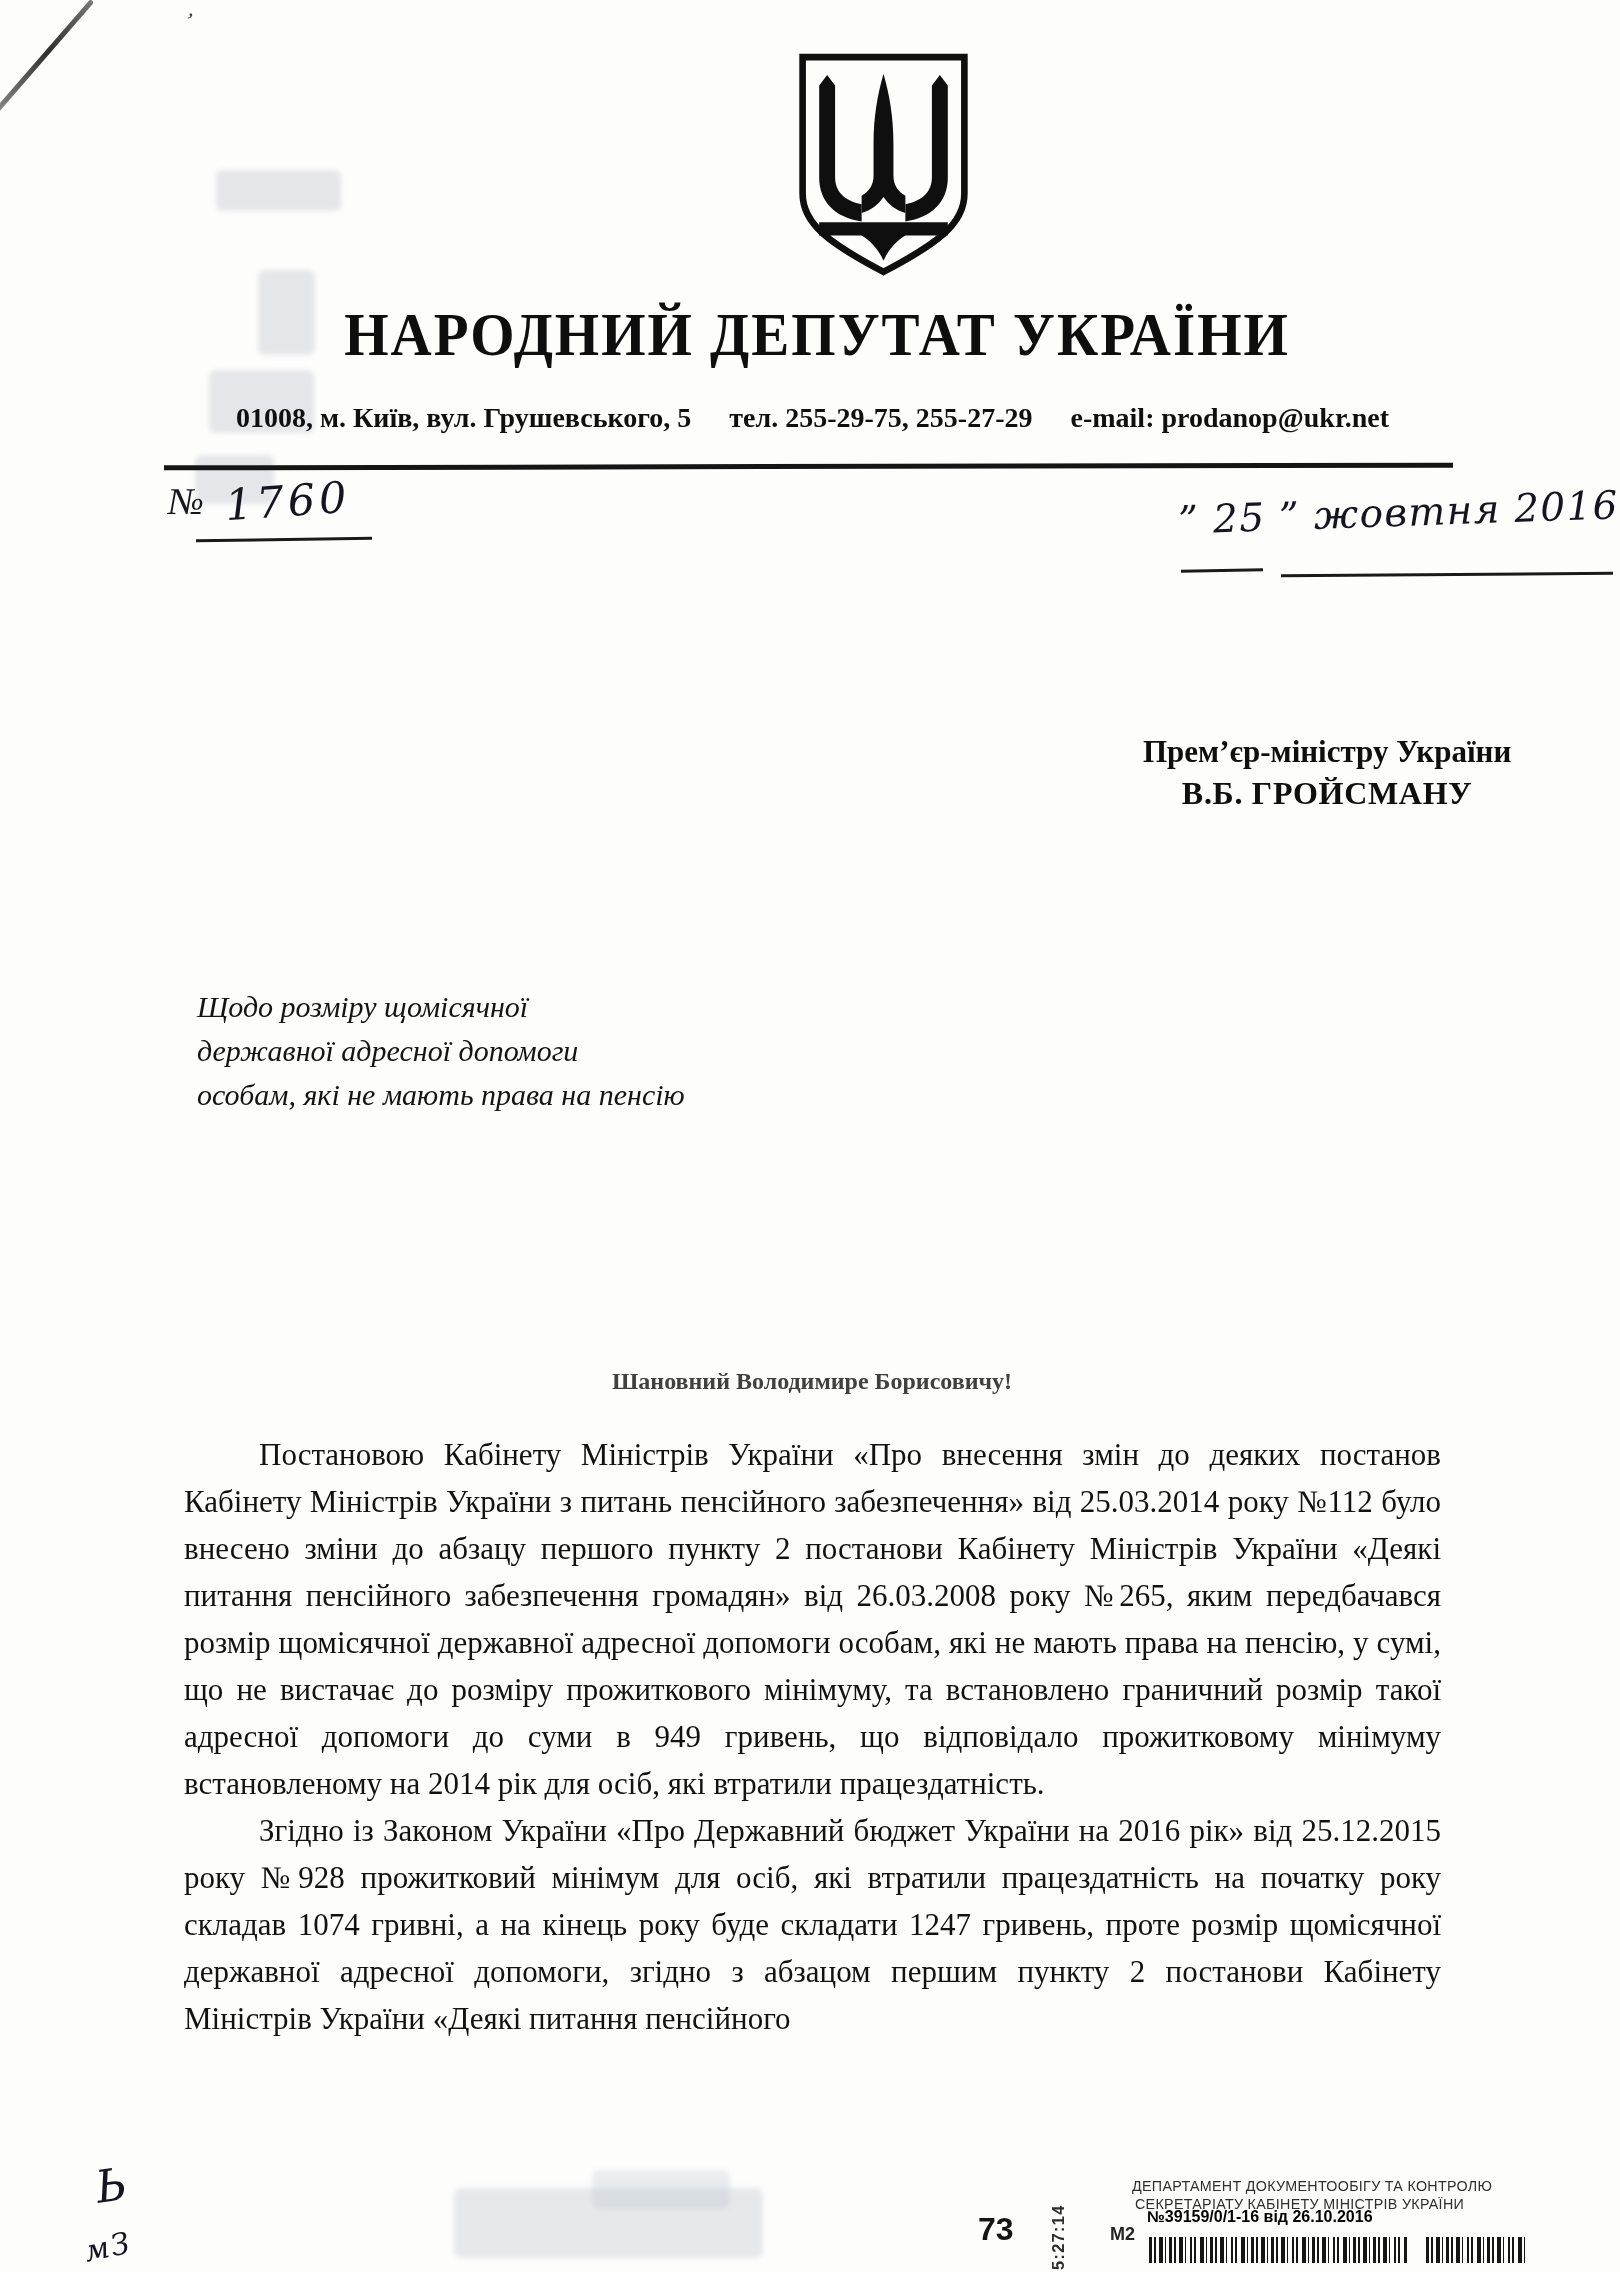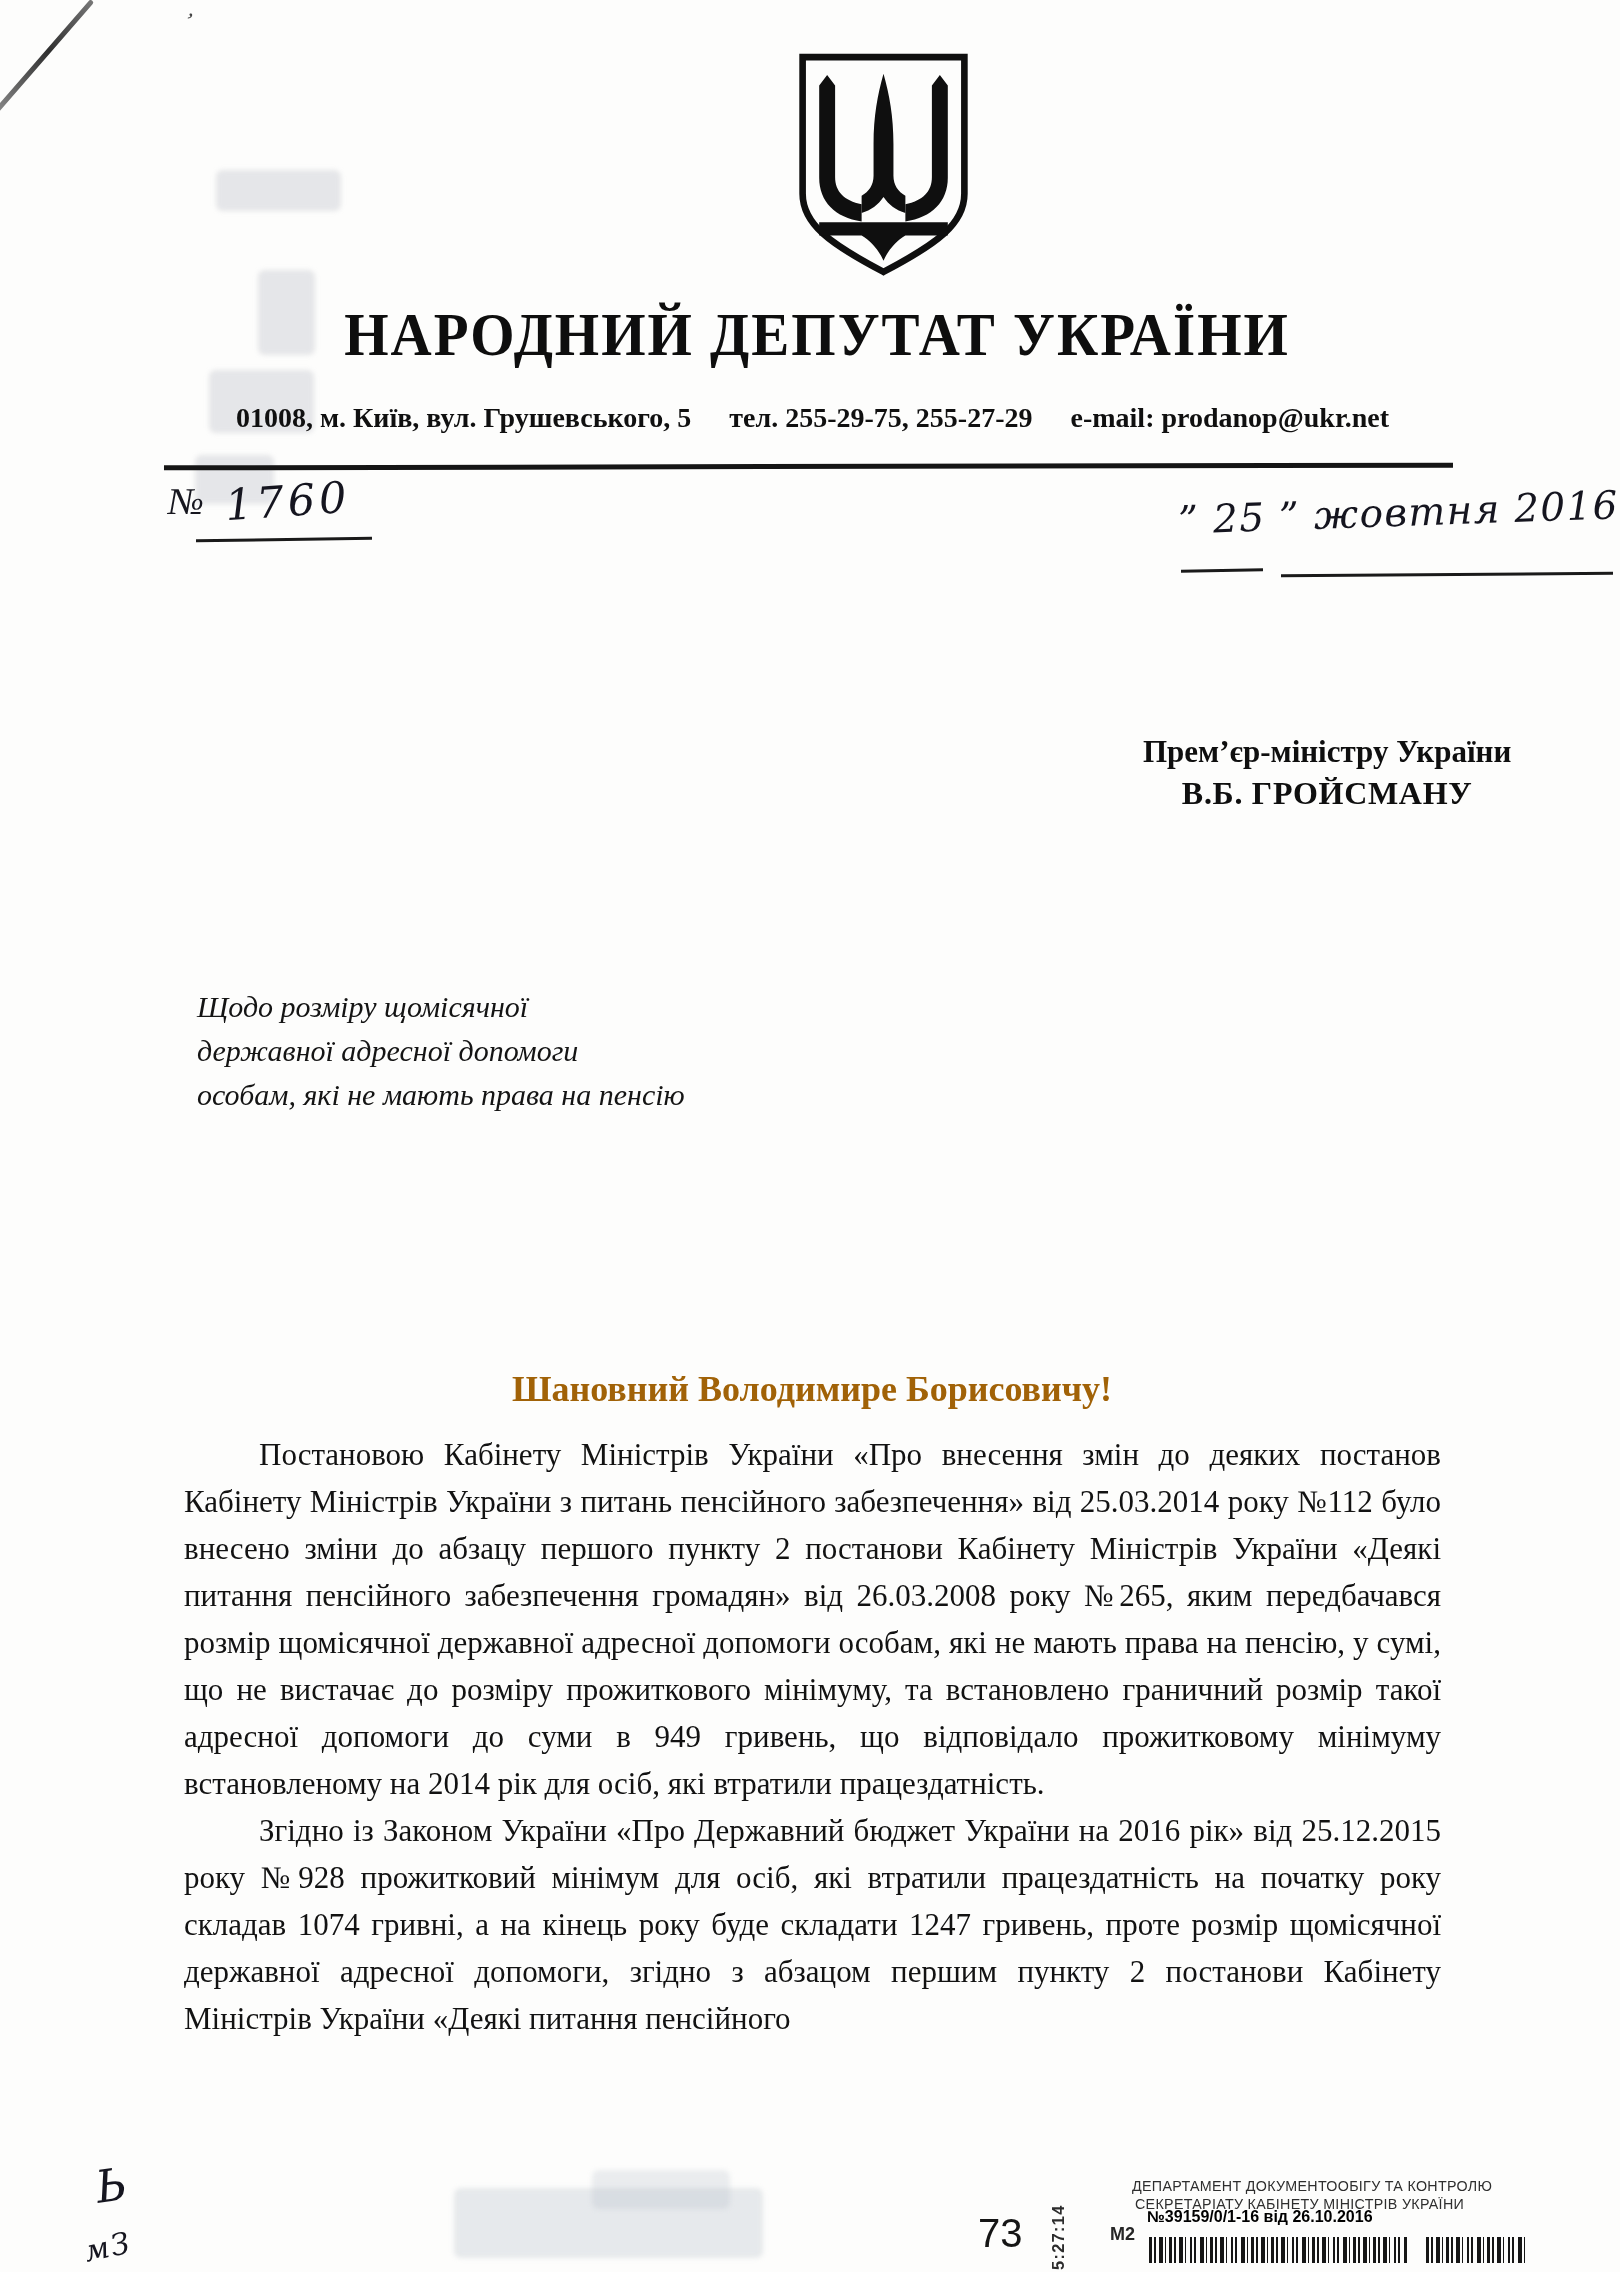--- a/index.html
+++ b/index.html
@@ -47,25 +47,25 @@
   .date-hw{position:absolute;left:1178px;top:488px;font-size:39px;white-space:nowrap;transform:rotate(-2deg);letter-spacing:1.3px;}
   .date-ul1{position:absolute;left:1181px;top:569px;width:82px;height:3.3px;background:#1a1a1a;transform:rotate(-1deg);}
   .date-ul2{position:absolute;left:1281px;top:573px;width:332px;height:3.3px;background:#1a1a1a;transform:rotate(-0.4deg);}
   
   .recipient{position:absolute;left:1143px;top:731px;font-weight:bold;color:#0f0f0f;}
   .recipient .r1{font-size:31px;line-height:41px;}
   .recipient .r2{font-size:32px;line-height:42px;letter-spacing:0.7px;text-align:center;}
   
   .subject{position:absolute;left:197px;top:985px;font-size:30px;font-style:italic;line-height:44px;color:#141414;}
   
-  .salutation{position:absolute;left:184px;top:1368px;width:1256px;text-align:center;font-weight:bold;font-size:36px;color:#a16207;}
+  .salutation{position:absolute;left:184px;top:1368px;width:1256px;text-align:center;font-weight:bold;font-size:24px;color:#404040;}
   .body-text{position:absolute;left:184px;top:1431px;width:1257px;font-size:31px;line-height:47px;text-align:justify;color:#121212;}
   .body-text p{margin:0;text-indent:75px;}
   
-  .page-num{position:absolute;left:978px;top:2211px;font-family:"Liberation Sans",sans-serif;font-weight:normal;font-size:40px;color:#151515;}
+  .page-num{position:absolute;left:978px;top:2211px;font-family:"Liberation Sans",sans-serif;font-weight:bold;font-size:32px;color:#151515;}
   .vtime{
     position:absolute;left:1049px;top:2194px;height:76px;
     writing-mode:vertical-rl;transform:rotate(180deg);
     font-family:"Liberation Sans",sans-serif;font-weight:bold;font-size:16.4px;letter-spacing:1.3px;color:#2c2c2c;
   }
   .m2{position:absolute;left:1110px;top:2224px;font-family:"Liberation Sans",sans-serif;font-weight:bold;font-size:18px;color:#262626;}
   .stamp-small{
     position:absolute;font-family:"Liberation Sans",sans-serif;font-size:14px;letter-spacing:0.3px;
     color:#2e2e2e;white-space:nowrap;transform:scaleX(1.02);transform-origin:left;
   }

